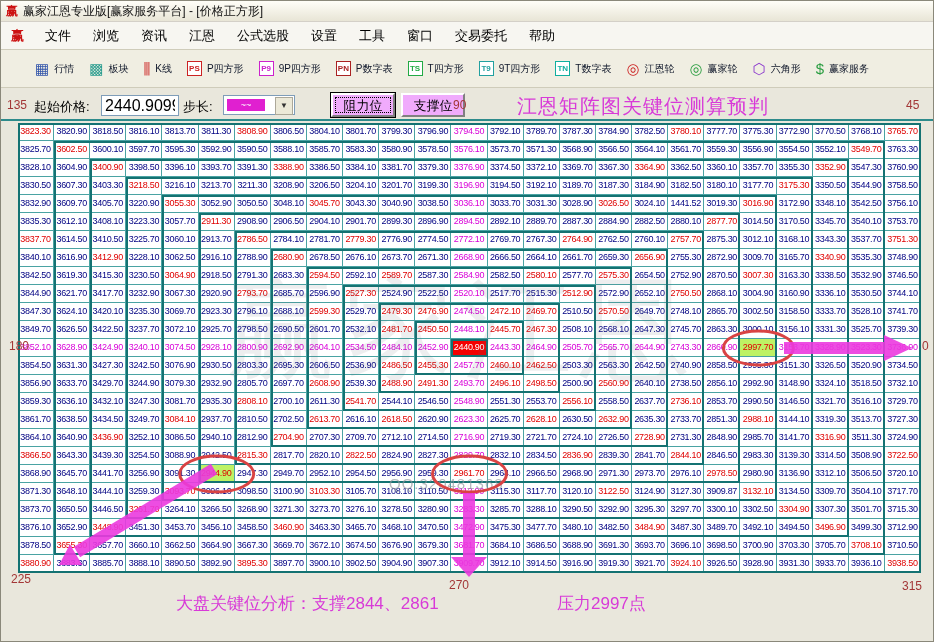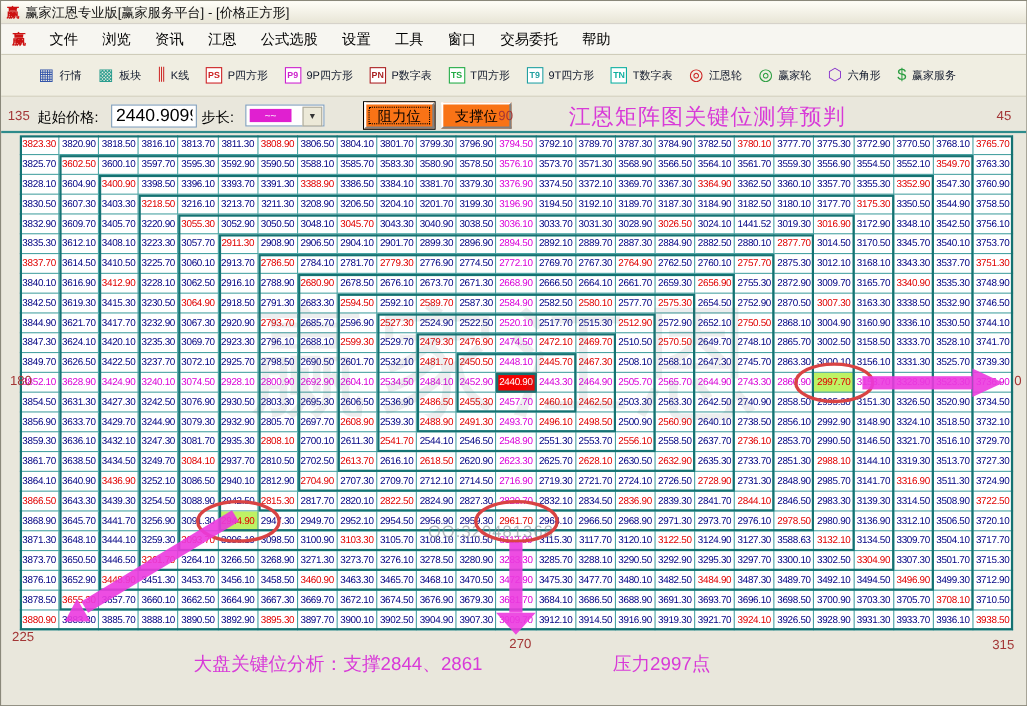--- a/index.html
+++ b/index.html
@@ -30,21 +30,21 @@
   .corner-label{position:absolute;font-size:12px;color:#a33636;}
   #start-price-label,#step-label{position:absolute;top:97px;font-size:13px;color:#000;}
   #start-price-input{position:absolute;left:100px;top:94px;width:70px;height:19px;
     border:1px solid #7f9db9;background:#fff;font-size:16px;padding:0 3px;font-family:inherit;}
   #step-combo{position:absolute;left:222px;top:94px;width:72px;height:20px;background:#fff;
     border:1px solid #7f9db9;box-sizing:border-box;}
   #step-swatch{position:absolute;left:3px;top:3px;width:38px;height:12px;background:#e020d0;
     color:#fff;font-size:9px;line-height:12px;text-align:center;overflow:hidden;}
   #step-combo .combo-arrow{position:absolute;right:1px;top:1px;width:16px;height:16px;
     background:#ece9d8;border:1px solid #aca899;font-size:8px;text-align:center;line-height:15px;color:#333;}
-  .btn3d{position:absolute;top:92px;height:24px;width:64px;background:#f97316;
+  .btn3d{position:absolute;top:92px;height:24px;width:64px;background:#f0abfc;
     border-top:2px solid #fff;border-left:2px solid #fff;border-right:2px solid #808080;
     border-bottom:2px solid #808080;font-size:13px;font-family:inherit;color:#000;text-align:center;line-height:20px;}
   #resistance-button{left:330px;outline:1px dotted #000;outline-offset:-5px;box-shadow:0 0 0 1px #000;}
   #support-button{left:400px;}
   #main-heading{position:absolute;left:516px;top:92px;font-size:20px;color:#d83ad8;letter-spacing:1px;}
   
   #grid{position:absolute;left:17px;top:122px;width:903px;height:450px;background:#fff;
     display:grid;grid-template-columns:repeat(25,1fr);grid-template-rows:repeat(25,18px);}
   .cell{border-right:1px solid #4aa3a3;border-bottom:1px solid #4aa3a3;box-sizing:border-box;
     font-size:9px;color:#000082;text-align:center;line-height:17px;overflow:hidden;
@@ -670,21 +670,21 @@
     <div class="cell">3105.70</div>
     <div class="cell">3108.10</div>
     <div class="cell">3110.50</div>
     <div class="cell axis">3112.90</div>
     <div class="cell">3115.30</div>
     <div class="cell">3117.70</div>
     <div class="cell">3120.10</div>
     <div class="cell diag">3122.50</div>
     <div class="cell">3124.90</div>
     <div class="cell">3127.30</div>
-    <div class="cell">3588.63</div>
+    <div class="cell">3909.87</div>
     <div class="cell diag">3132.10</div>
     <div class="cell">3134.50</div>
     <div class="cell">3309.70</div>
     <div class="cell">3504.10</div>
     <div class="cell">3717.70</div>
     <div class="cell">3873.70</div>
     <div class="cell">3650.50</div>
     <div class="cell">3446.50</div>
     <div class="cell diag">3261.70</div>
     <div class="cell">3264.10</div>
@@ -796,21 +796,21 @@
     <div class="ring" style="left: 144.48px; top: 72px; width: 614.04px; height: 306px;"></div>
     <div class="ring" style="left: 108.36px; top: 54px; width: 686.28px; height: 342px;"></div>
     <div class="ring" style="left: 72.24px; top: 36px; width: 758.52px; height: 378px;"></div>
     <div class="ring" style="left: 36.12px; top: 18px; width: 830.76px; height: 414px;"></div>
     <div class="ring" style="left: 0px; top: 0px; width: 903px; height: 450px;"></div>
   </div>
 
 <span class="corner-label" style="left:8px;top:338px;">180</span>
 <span class="corner-label" style="left:921px;top:338px;">0</span>
 <span class="corner-label" style="left:10px;top:571px;">225</span>
-<span class="corner-label" style="left:462px;top:577px;text-align:right;">270</span>
+<span class="corner-label" style="left:448px;top:577px;text-align:right;">270</span>
 <span class="corner-label" style="left:901px;top:578px;">315</span>
 
 <div id="watermark-brand">赢家江恩</div>
 <div id="watermark-qq">QQ:320481368</div>
 
 <svg id="overlay" viewBox="0 0 934 642">
   <g>
     <ellipse cx="215.7" cy="473" rx="37" ry="18" fill="none" stroke="#d94343" stroke-width="3"></ellipse>
   </g>
   <g>

